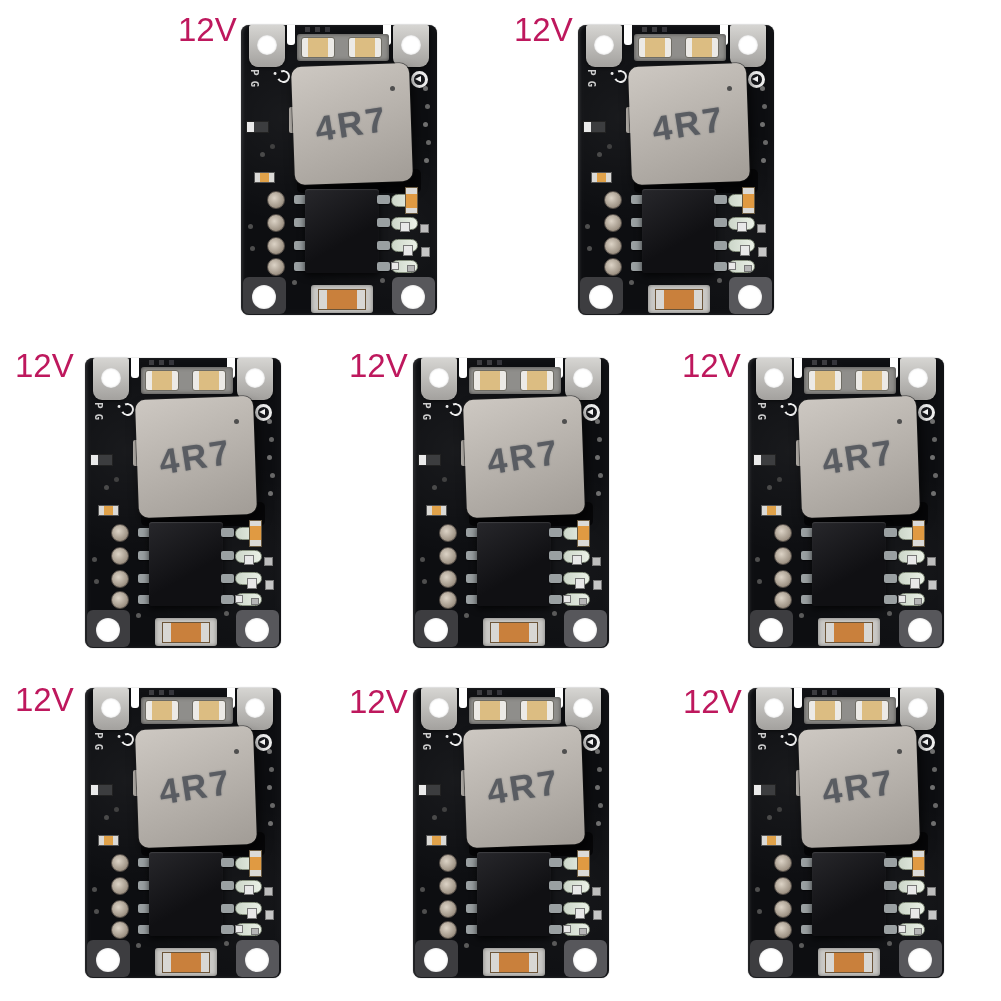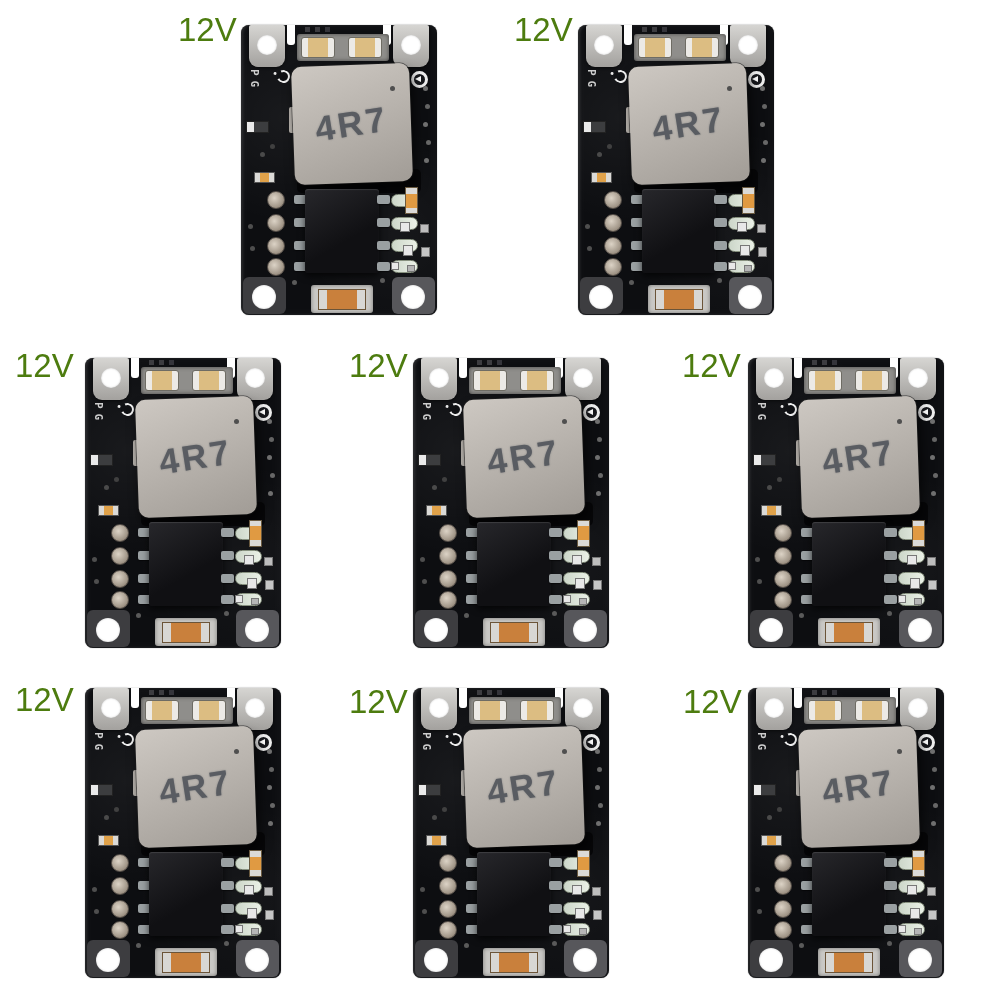--- a/index.html
+++ b/index.html
@@ -1,21 +1,21 @@
 <!DOCTYPE html>
 <html><head>
 <meta charset="utf-8">
 <style>
   html,body{margin:0;padding:0;background:#ffffff;}
   #scene{position:relative;width:1001px;height:1001px;background:#ffffff;overflow:hidden;
          font-family:"Liberation Sans",sans-serif;}
 
   .unit{position:absolute;width:0;height:0;}
 
-  .voltage-label{position:absolute;font:400 33px/1.1 "Liberation Sans",sans-serif;color:#4d7c0f;
+  .voltage-label{position:absolute;font:400 33px/1.1 "Liberation Sans",sans-serif;color:#be185d;
                  white-space:nowrap;}
 
   
   .board{position:absolute;width:196px;height:290px;background:#0d0e11;border-radius:8px;
          box-shadow:inset 0 0 14px rgba(255,255,255,.04), inset 2px 0 3px rgba(255,255,255,.10),
                     0 0 1px rgba(0,0,0,.6);
          background-image:
            radial-gradient(circle at 22% 32%, rgba(255,255,255,.05), transparent 42%),
            radial-gradient(circle at 80% 72%, rgba(255,255,255,.04), transparent 40%);}
   .board *{position:absolute;box-sizing:border-box;}

